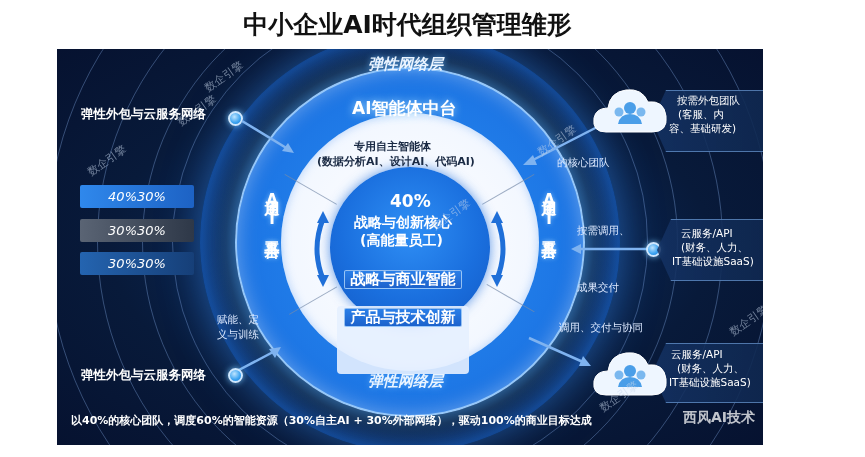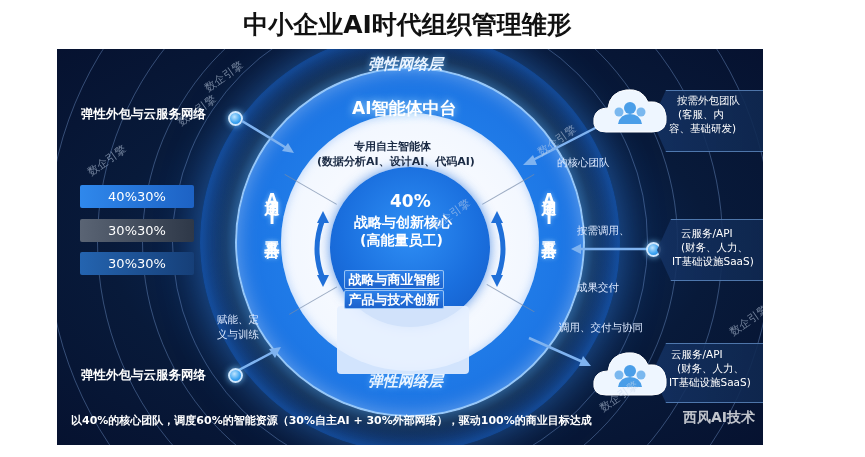--- a/index.html
+++ b/index.html
@@ -54,34 +54,34 @@
   .dark-txt { color: #1a2a44; font-weight: bold; font-size: 11px; text-align: center; }
   .core-txt { color: #fff; font-weight: bold; text-align: center; }
 
   .vertical {
     position: absolute; writing-mode: vertical-rl; text-orientation: upright;
     font-size: 15px; font-weight: bold; color: #fff; letter-spacing: 1px;
     text-shadow: 0 0 5px rgba(140,200,255,0.8);
   }
 
   .capsule {
-    position: absolute; left: 287px; width: 100px; height: 19px;
+    position: absolute; left: 287px; width: 118px; height: 19px;
     background: linear-gradient(#2a7fe8, #1c62cc);
     border: 1px solid rgba(200,230,255,0.7);
     border-radius: 2px;
-    color: #fff; font-size: 13px; font-weight: bold; text-align: center; line-height: 17px;
+    color: #fff; font-size: 15px; font-weight: bold; text-align: center; line-height: 17px;
   }
   .capsule-back {
     position: absolute; left: 280px; top: 257px; width: 132px; height: 68px;
     background: rgba(230,240,255,0.9); border-radius: 4px;
   }
 
   .pct-box {
     position: absolute; left: 23px; width: 114px; height: 23px;
-    border-radius: 2px; color: #fff; font-size: 13px; text-align: center; line-height: 23px;
+    border-radius: 2px; color: #fff; font-size: 13px; text-align: center; line-height: 23px; font-style: italic;
   }
 
   .side-label { font-size: 12.5px; font-weight: bold; color: #fff; }
   .small-label { font-size: 10.5px; color: #dde9ff; }
 
   .dot {
     position: absolute; width: 15px; height: 15px; border-radius: 50%;
     background: radial-gradient(circle at 40% 35%, #bfe5ff 0%, #3aa2f0 60%, #1e78d0 100%);
     border: 2px solid #cfe8ff; box-shadow: 0 0 6px rgba(120,200,255,0.9);
   }
@@ -149,21 +149,21 @@
     <polygon points="8,2 14,14 2,14" fill="#1f6fd8"></polygon>
     <polygon points="8,78 14,66 2,66" fill="#1f6fd8"></polygon>
   </svg>
 
   <div class="txt core-txt" style="left:333px; top:142px; font-size:17px;">40%</div>
   <div class="txt core-txt" style="left:297px; top:165px; font-size:14px;">战略与创新核心</div>
   <div class="txt core-txt" style="left:303px; top:183px; font-size:14px;">(高能量员工)</div>
 
   <div class="capsule-back"></div>
   <div class="capsule" style="top:221px;">战略与商业智能</div>
-  <div class="capsule" style="top:241px;">产品与技术创新</div>
+  <div class="capsule" style="top:259px;">产品与技术创新</div>
 
   <div class="txt side-label" style="left:24px; top:57px;">弹性外包与云服务网络</div>
   <div class="dot" style="left:171px; top:62px;"></div>
   <svg style="position:absolute; left:183px; top:70px;" width="60" height="40" viewBox="0 0 60 40">
     <line x1="2" y1="2" x2="48" y2="30" stroke="#7fb3f0" stroke-width="2.5"></line>
     <polygon points="54,34 42,32 48,24" fill="#7fb3f0"></polygon>
   </svg>
 
   <div class="pct-box" style="top:136px; background:linear-gradient(90deg,#2f88ec,#1d62c4);">40%30%</div>
   <div class="pct-box" style="top:170px; background:linear-gradient(90deg,#5a6474,#2e3848);">30%30%</div>

